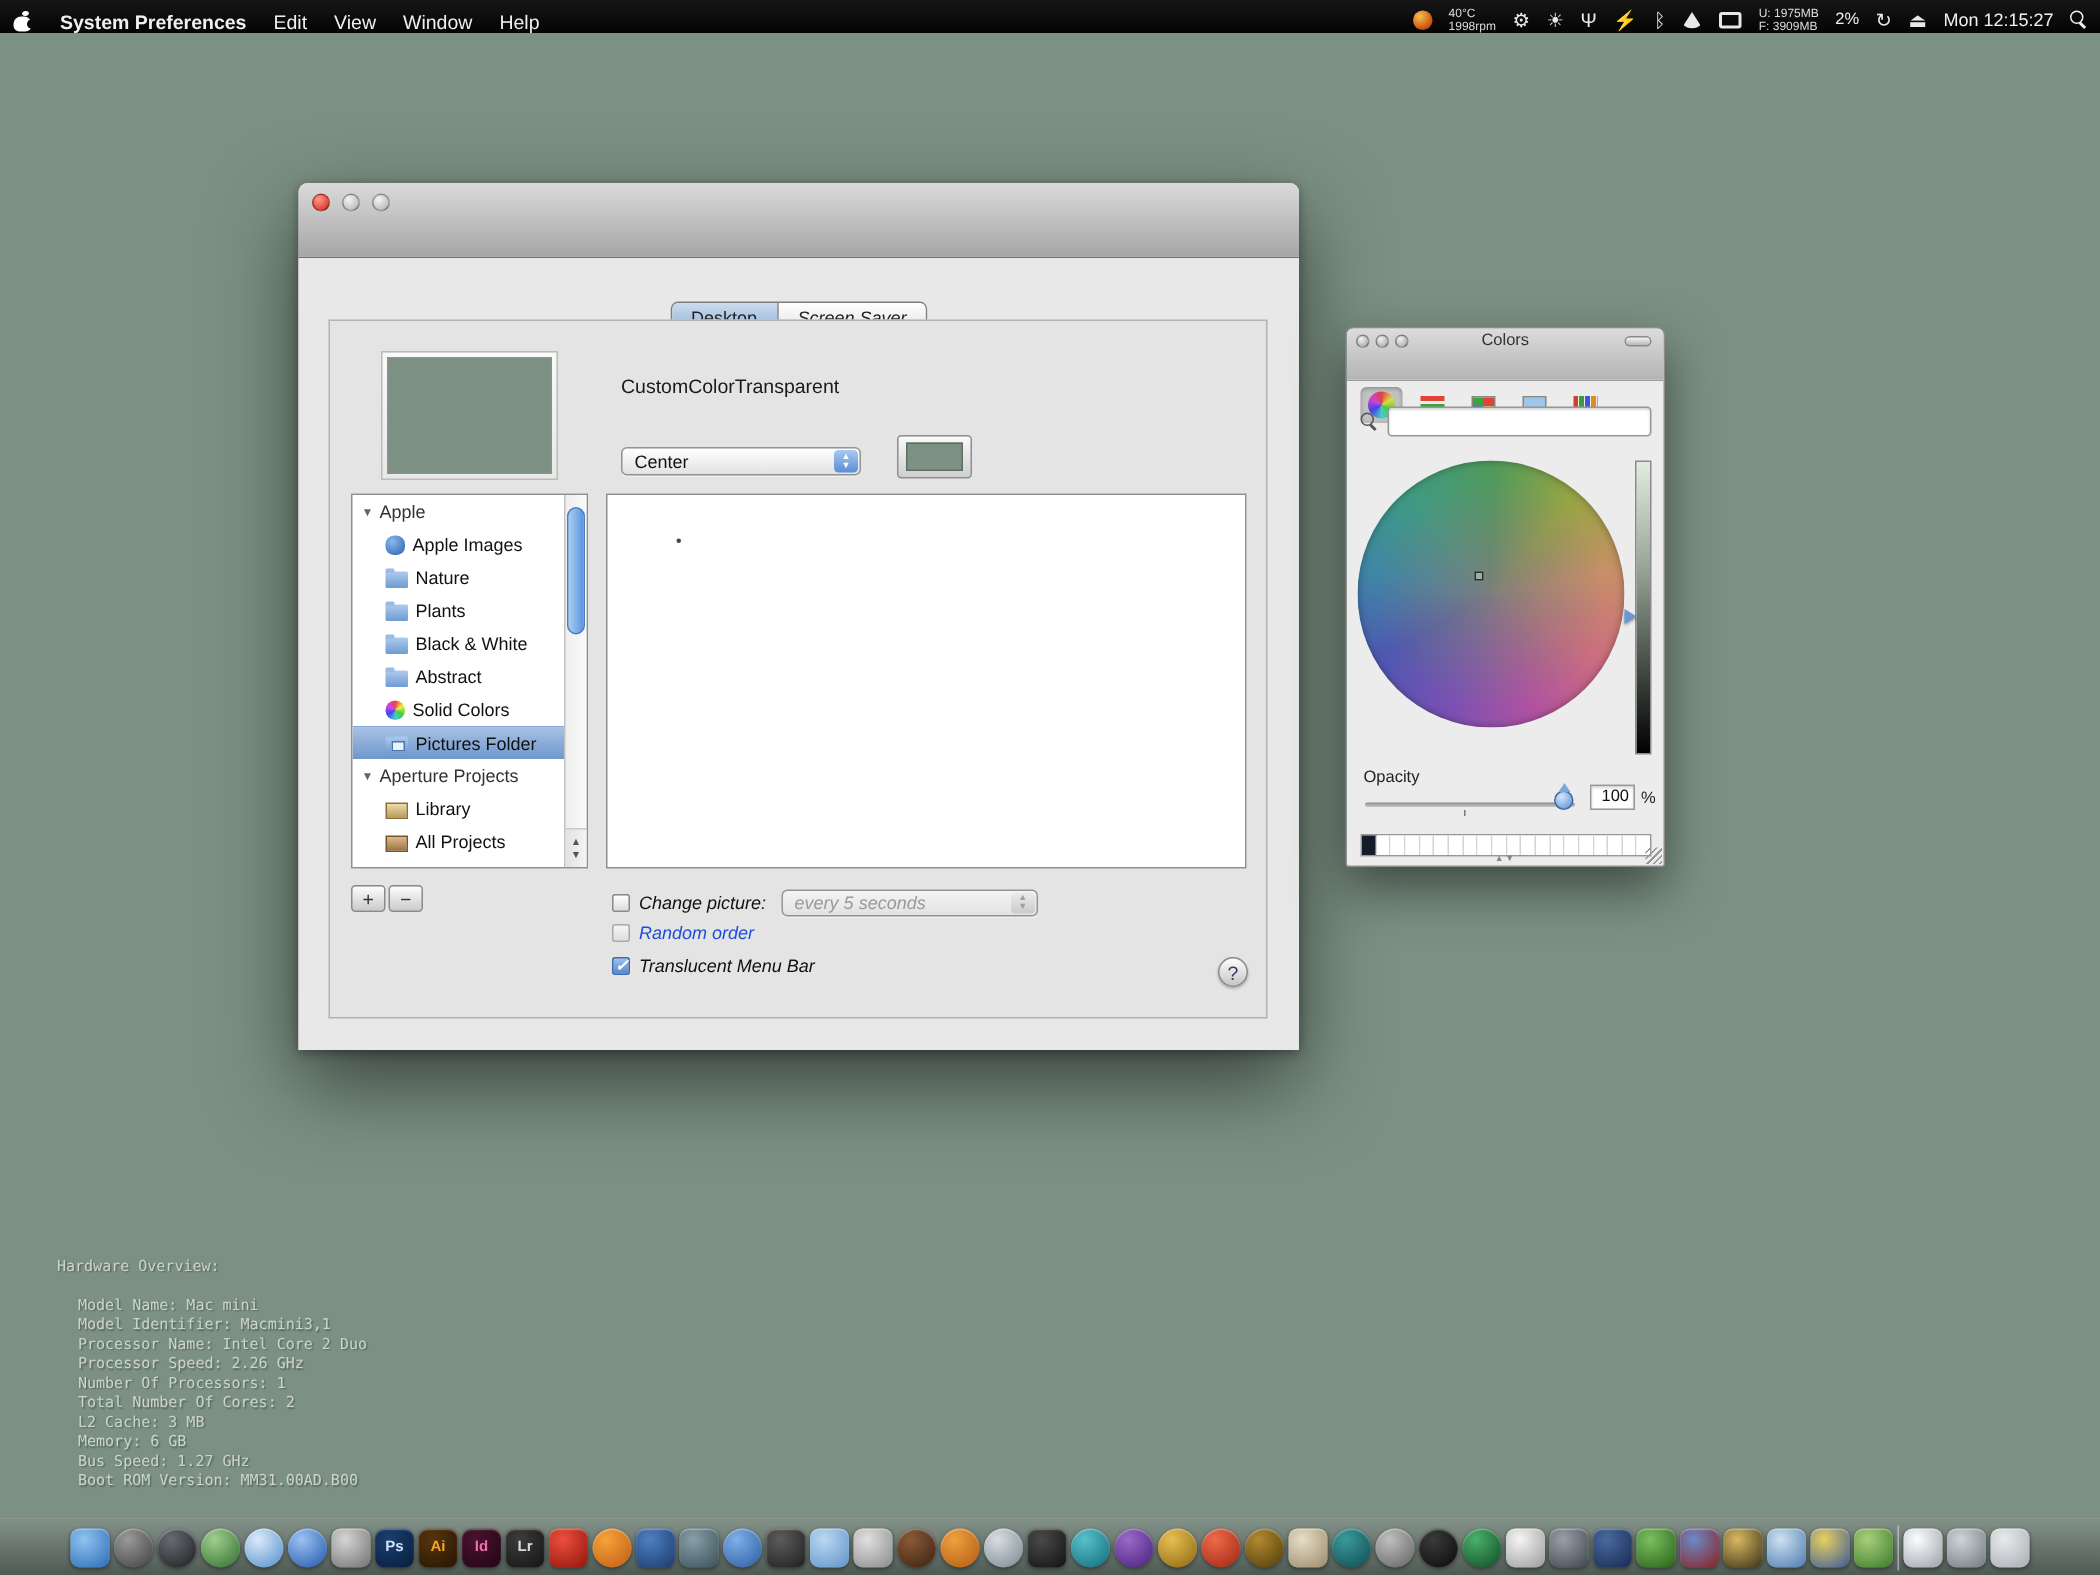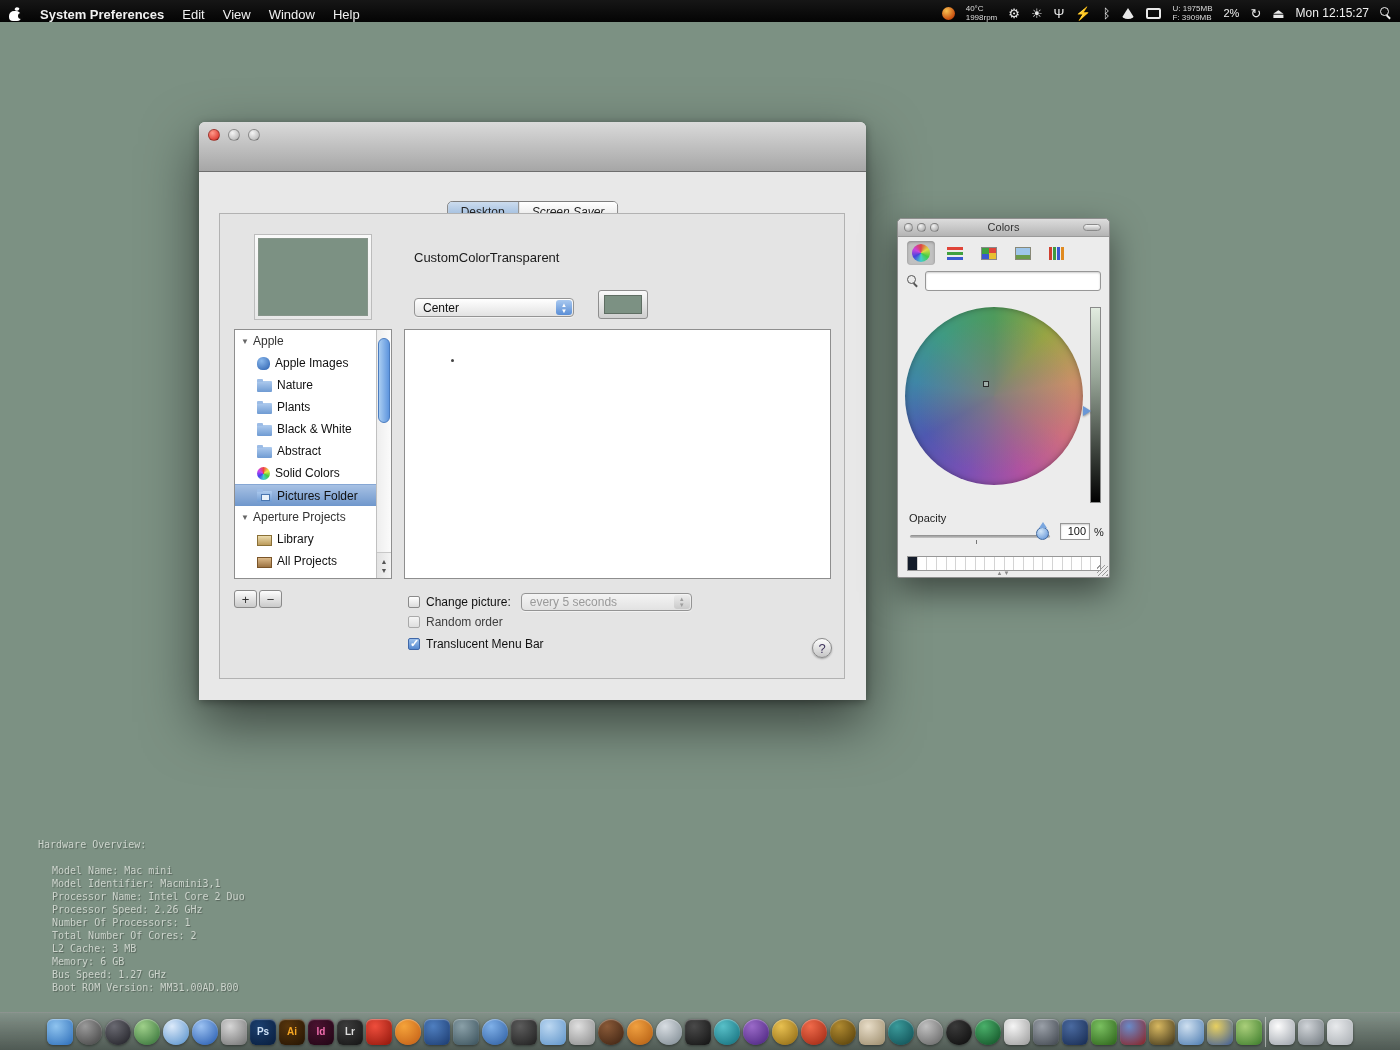--- a/index.html
+++ b/index.html
@@ -108,32 +108,32 @@
   .scroll-arrows { position:absolute; bottom:0; left:0; right:0; height:26px; display:flex; flex-direction:column; align-items:center; justify-content:center; font-size:7px; color:#555; background:linear-gradient(to right,#e2e2e2,#f4f4f4); border-top:1px solid #c8c8c8; line-height:9px; }
   .scroll-arrows::before { content:"▲"; }
   .scroll-arrows::after { content:"▼"; }
 
   .pm-btns { position:absolute; left:14px; top:376px; display:flex; gap:2px; }
   .pm-btn { width:23px; height:18px; border:1px solid #8a8a8a; border-radius:3px; background:linear-gradient(#fdfdfd,#cacaca); font-size:13px; color:#333; display:flex; align-items:center; justify-content:center; }
 
   .pics-area { position:absolute; left:184px; top:115px; width:427px; height:250px; background:#fff; border:1px solid #8e8e8e; }
   .mini-dot { position:absolute; left:46px; top:29px; width:3px; height:3px; background:#444; border-radius:50%; }
 
-  .opt-row { position:absolute; display:flex; align-items:center; gap:6px; font-size:12px; }
+  .opt-row { position:absolute; display:flex; align-items:center; gap:6px; font-size:12px;font-style:italic; }
   .cb { width:12px; height:12px; border:1px solid #8a8a8a; border-radius:2px; background:linear-gradient(#ffffff,#dcdcdc); position:relative; flex:none; }
   .cb.checked { background:linear-gradient(#9dc1ec,#5588cf); border-color:#3f67a8; }
   .cb.checked::after { content:"✓"; position:absolute; left:1px; top:-2px; color:#fff; font-size:11px; font-weight:bold; }
   .cb.disabled { opacity:0.65; }
-  .lbl-dis { color:#404040; }
+  .lbl-dis { color:#1d4ed8; }
   .interval-popup { width:171px; height:18px; margin-left:4px; }
   .help-btn { position:absolute; left:592px; top:424px; width:20px; height:20px; border-radius:50%; background:linear-gradient(#fdfdfd,#c6c6c6); border:1px solid #8a8a8a; box-shadow:0 1px 2px rgba(0,0,0,0.3); display:flex; align-items:center; justify-content:center; font-size:13px; color:#40345e; }
 
   
   .colors-panel { left:897px; top:218px; width:213px; height:360px; background:#ececec; border:1px solid #8e8e8e; border-radius:5px 5px 2px 2px; box-shadow:0 14px 34px rgba(0,0,0,0.5); }
-  .cp-titlebar { position:relative; height:18px; background:linear-gradient(#dcdcdc,#b4b4b4); border-bottom:1px solid #9a9a9a; border-radius:5px 5px 0 0; }
+  .cp-titlebar { position:relative; height:35px; background:linear-gradient(#dcdcdc,#b4b4b4); border-bottom:1px solid #9a9a9a; border-radius:5px 5px 0 0; }
   .cp-dots { position:absolute; left:6px; top:4px; display:flex; gap:4px; }
   .cp-dot { width:9px; height:9px; border-radius:50%; background:radial-gradient(circle at 35% 30%, #f2f2f2, #b8b8b8 70%, #868686); border:1px solid rgba(0,0,0,0.3); }
   .cp-title { text-align:center; font-size:11px; color:#333; line-height:16px; }
   .cp-oval { position:absolute; right:8px; top:5px; width:18px; height:7px; border-radius:4px; background:linear-gradient(#f4f4f4,#b8b8b8); border:1px solid #8a8a8a; }
   .cp-toolbar { display:flex; gap:6px; padding:4px 0 3px 9px; align-items:center; }
   .cp-tool { width:28px; height:24px; display:flex; align-items:center; justify-content:center; border-radius:4px; }
   .cp-tool.selected { background:rgba(0,0,0,0.18); box-shadow:inset 0 1px 3px rgba(0,0,0,0.3); }
   .ico-wheel { width:18px; height:18px; border-radius:50%; background:conic-gradient(#d44,#dd4,#4c4,#4cc,#44d,#c4d,#d44); }
   .ico-sliders { width:16px; height:13px; background:linear-gradient(#e04438 0 3px, transparent 3px 5px, #3fa03f 5px 8px, transparent 8px 10px, #3a58d0 10px 13px); }
   .ico-palette { width:16px; height:13px; border:1px solid #888; background:conic-gradient(#e04438 0 25%, #e8c030 0 50%, #3a58d0 0 75%, #3fa03f 0); }

